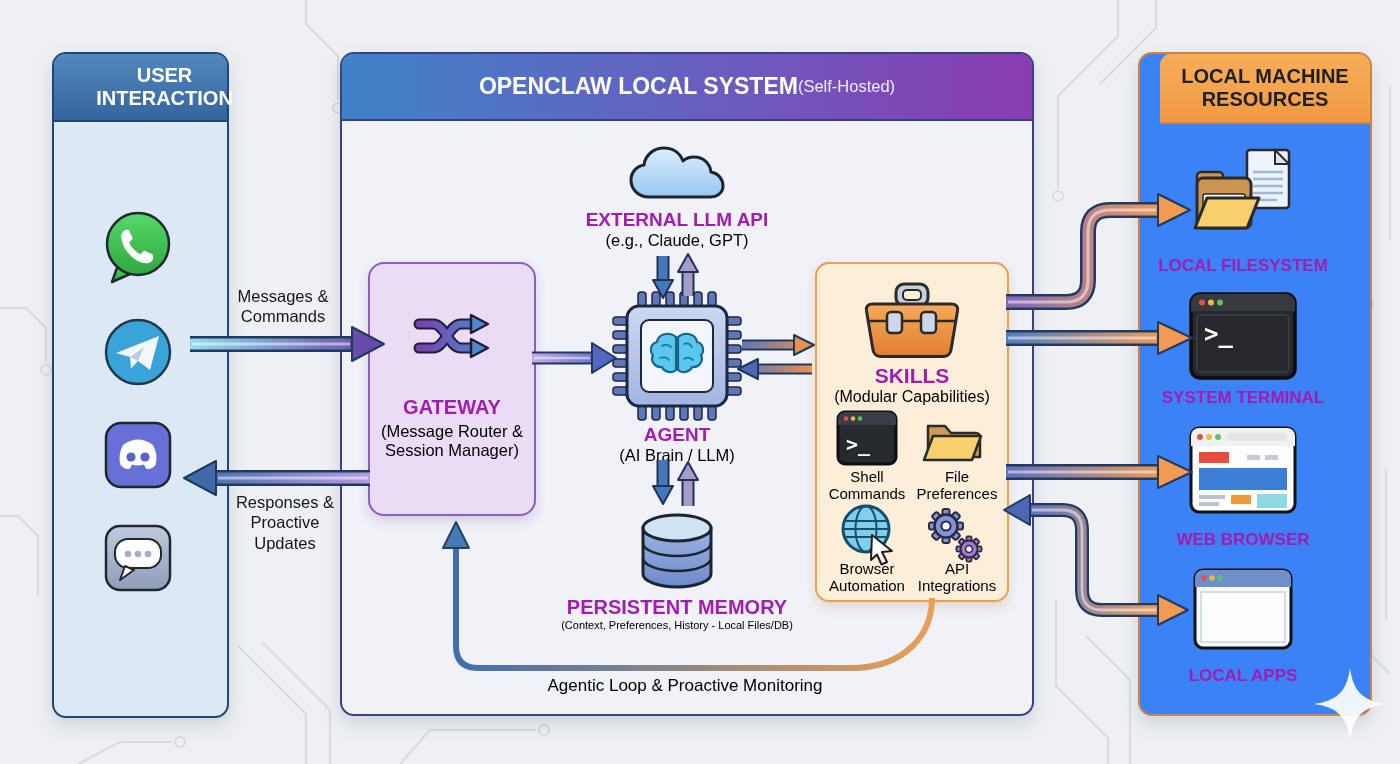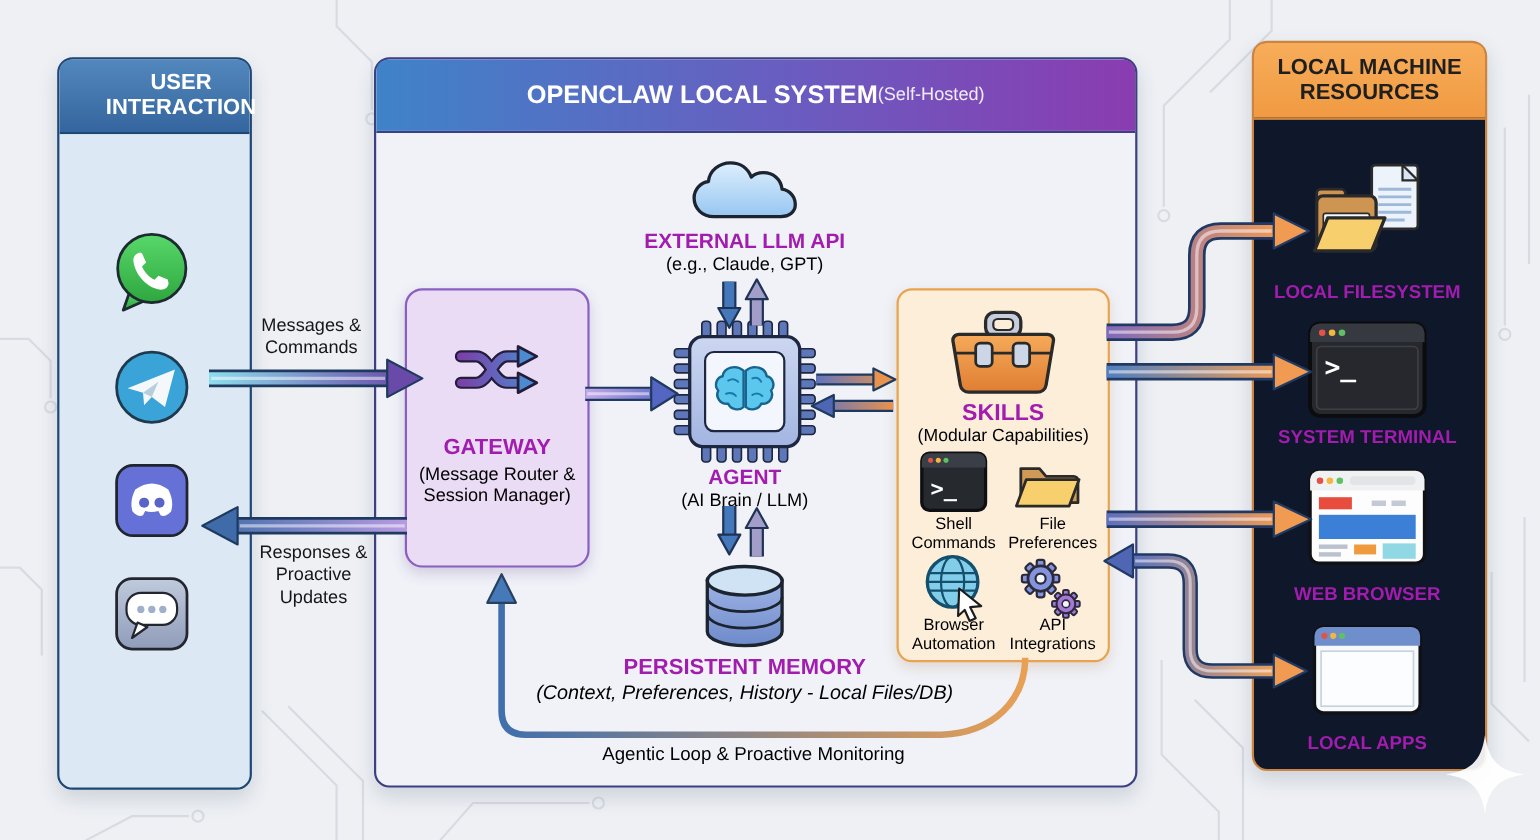--- a/index.html
+++ b/index.html
@@ -192,21 +192,21 @@
         <linearGradient id="dbG" x1="0" y1="0" x2="0" y2="1">
           <stop offset="0" stop-color="#9db3e4"></stop>
           <stop offset="1" stop-color="#6e8aca"></stop>
         </linearGradient>
       </defs>
     <path d="M12,18 V64 a34,13 0 0 0 68,0 V18 Z" fill="url(#dbG)" stroke="#1c2430" stroke-width="3"></path>
     <path d="M12,33 a34,13 0 0 0 68,0 M12,48 a34,13 0 0 0 68,0" fill="none" stroke="#1c2430" stroke-width="2.5"></path>
     <ellipse cx="46" cy="18" rx="34" ry="13" fill="#cfe3f5" stroke="#1c2430" stroke-width="3"></ellipse>
   </svg>
   <div class="node t-title" style="left:477px;top:596px;width:400px;font-size:20px;">PERSISTENT MEMORY</div>
-  <div class="node t-sub" style="left:407px;top:619px;width:540px;font-size:18px;font-style:italic;">(Context, Preferences, History - Local Files/DB)</div>
+  <div class="node t-sub" style="left:407px;top:619px;width:540px;font-size:11px;">(Context, Preferences, History - Local Files/DB)</div>
   <div class="node t-sub" style="left:485px;top:676px;width:400px;font-size:17px;">Agentic Loop &amp; Proactive Monitoring</div>
 
   <div class="box" style="left:815px;top:262px;width:190px;height:336px;border-radius:14px;background:#fdeeda;border:2.5px solid #e9a24f;box-shadow:0 5px 12px rgba(160,100,40,.18);">
     <svg class="abs" style="left:39px;top:12px;" width="112" height="86" viewBox="0 0 112 86">
       <defs>
           <linearGradient id="tbG" x1="0" y1="0" x2="0" y2="1">
             <stop offset="0" stop-color="#f5aa5a"></stop>
             <stop offset="1" stop-color="#e07e33"></stop>
           </linearGradient>
         </defs>
@@ -302,21 +302,21 @@
               <rect x="-3.5" y="-17" width="7" height="10" rx="2"></rect>
             </g>
         </g>
         <circle r="11.5" fill="#a578d8" stroke="#2a2a3a" stroke-width="2.5"></circle>
         <circle r="4.6" fill="#f3f6fb" stroke="#2a2a3a" stroke-width="2"></circle>
       </g>
     </svg>
     <div class="abs t-sub" style="left:95px;top:296px;width:90px;font-size:15px;">API Integrations</div>
   </div>
 
-  <div class="panel" style="left:1138px;top:37px;width:210px;height:660px;background:#0f172a;border:2.5px solid #cd8440;">
+  <div class="panel" style="left:1138px;top:52px;width:210px;height:660px;background:#3b82f6;border:2.5px solid #cd8440;padding-left:20px;">
     <div class="panel-header" style="height:68px;background:linear-gradient(180deg,#f8ad5a,#f09a42);border-bottom:2.5px solid #cd8440;">
       <div style="color:#1f1f1f;font-size:20px;width:180px;">LOCAL MACHINE RESOURCES</div>
     </div>
   </div>
 
   <svg class="node" style="left:1187px;top:144px;" width="112" height="112" viewBox="0 0 112 112">
     <rect x="60" y="6" width="42" height="58" rx="3" fill="#edf3fa" stroke="#2a2a2a" stroke-width="2.5"></rect>
     <polygon points="88,6 102,20 88,20" fill="#d7e5f2" stroke="#2a2a2a" stroke-width="2"></polygon>
     <g stroke="#9db8d8" stroke-width="2.6">
         <path d="M66,28 H96 M66,35 H96 M66,42 H96 M66,49 H96 M66,56 H90"></path>

